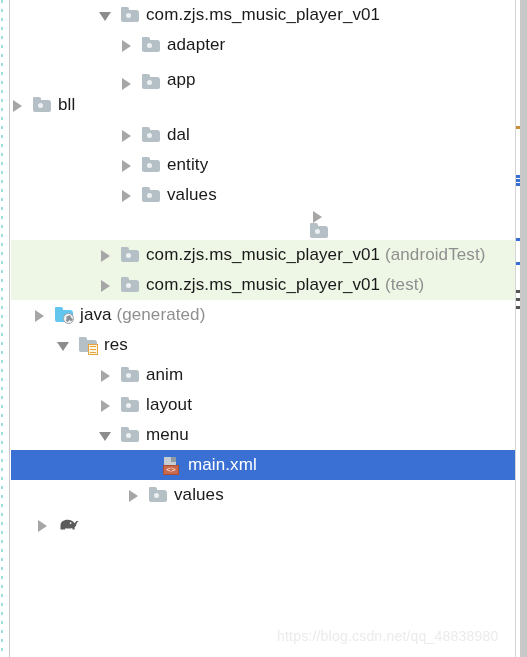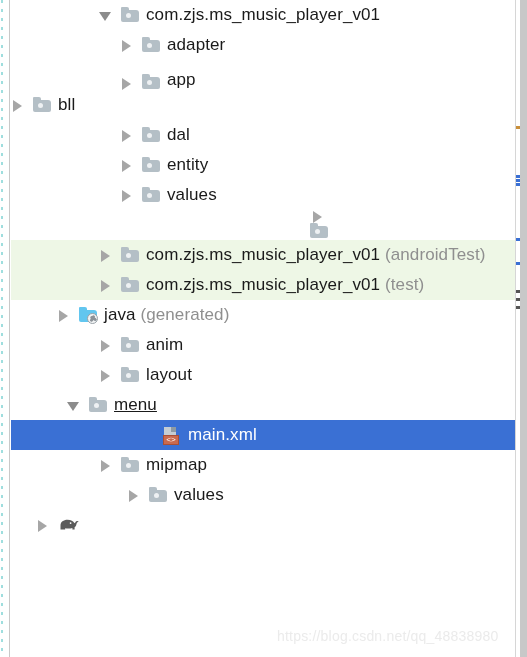--- a/index.html
+++ b/index.html
@@ -357,74 +357,74 @@
       <div class="row band" style="padding-left: 88px;">
         <span class="arrow right"></span>
         <span class="icon ic-folder">
           <span class="tab"></span>
           <span class="body"></span>
           <span class="dot"></span>
         </span>
         <span class="label">com.zjs.ms_music_player_v01</span>
         <span class="label">&nbsp;<span class="muted">(test)</span></span>
       </div>
-      <div class="row" style="padding-left: 46px;">
+      <div class="row" style="padding-left: 22px;">
         <span class="arrow right"></span>
         <span class="icon ic-folder-gen">
           <span class="tab"></span>
           <span class="body"></span>
           <span class="fan"></span>
         </span>
         <span class="label">java</span>
         <span class="label">&nbsp;<span class="muted">(generated)</span></span>
       </div>
+      <div class="row" style="padding-left: 46px;">
+        <span class="arrow down"></span>
+        <span class="icon ic-folder-res">
+          <span class="tab"></span>
+          <span class="body"></span>
+          <span class="lines"></span>
+        </span>
+        <span class="label">res</span>
+      </div>
       <div class="row" style="padding-left: 88px;">
         <span class="arrow right"></span>
         <span class="icon ic-folder">
           <span class="tab"></span>
           <span class="body"></span>
           <span class="dot"></span>
         </span>
         <span class="label">anim</span>
       </div>
       <div class="row" style="padding-left: 88px;">
         <span class="arrow right"></span>
         <span class="icon ic-folder">
           <span class="tab"></span>
           <span class="body"></span>
           <span class="dot"></span>
         </span>
         <span class="label">layout</span>
       </div>
-      <div class="row" style="padding-left: 56px; text-decoration: underline;">
+      <div class="row" style="padding-left: 88px;">
         <span class="arrow down"></span>
         <span class="icon ic-folder">
           <span class="tab"></span>
           <span class="body"></span>
           <span class="dot"></span>
         </span>
         <span class="label">menu</span>
       </div>
       <div class="row selected" style="padding-left: 130px;">
         <span class="arrow none"></span>
         <span class="icon ic-xml">
           <span class="doc"></span>
           <span class="fold"></span>
           <span class="badge">&lt;&gt;</span>
         </span>
         <span class="label">main.xml</span>
-      </div>
-      <div class="row" style="padding-left: 88px;">
-        <span class="arrow right"></span>
-        <span class="icon ic-folder">
-          <span class="tab"></span>
-          <span class="body"></span>
-          <span class="dot"></span>
-        </span>
-        <span class="label">mipmap</span>
       </div>
       <div class="row" style="padding-left: 88px; margin-left: 28px;">
         <span class="arrow right"></span>
         <span class="icon ic-folder">
           <span class="tab"></span>
           <span class="body"></span>
           <span class="dot"></span>
         </span>
         <span class="label">values</span>
       </div>

